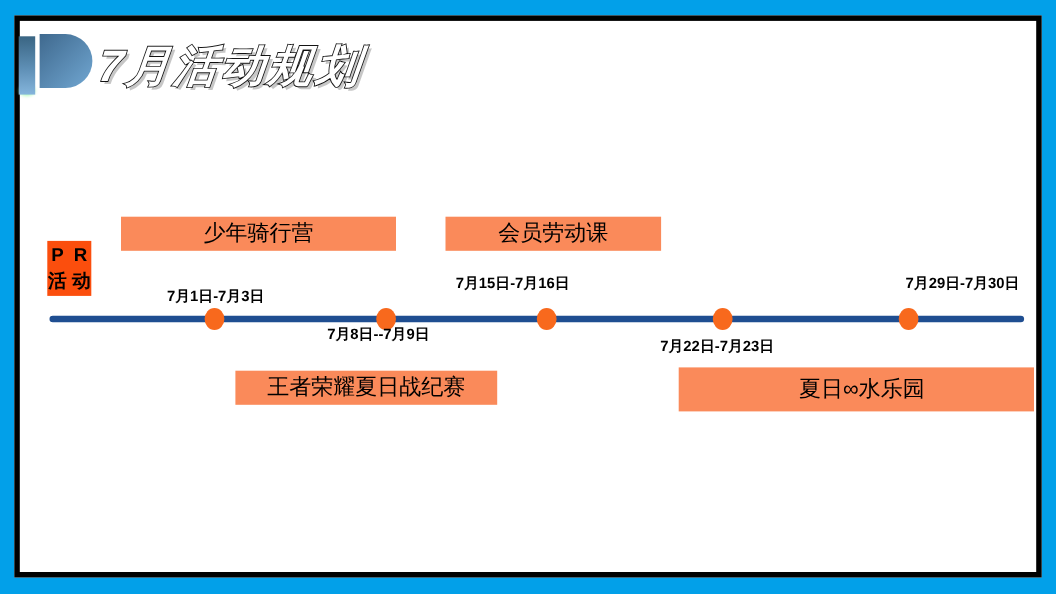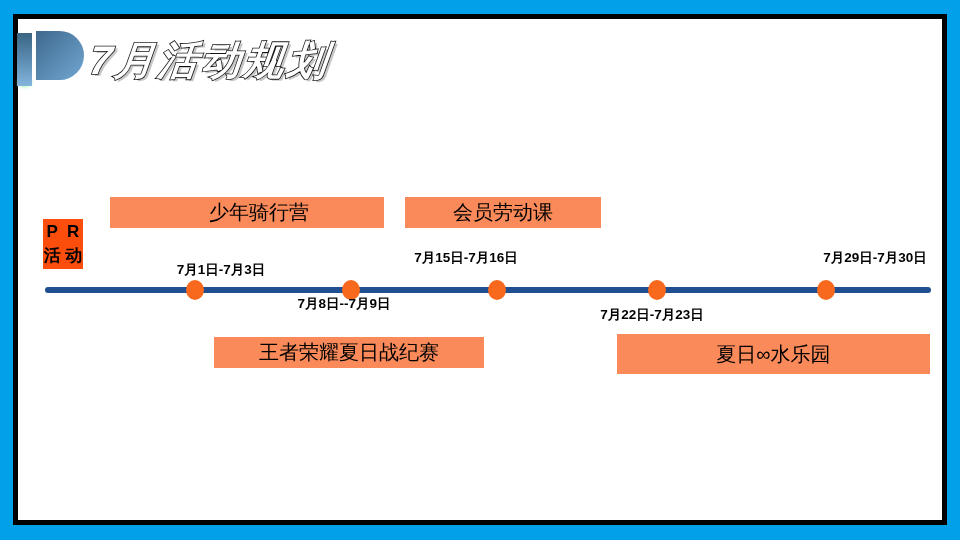--- a/index.html
+++ b/index.html
@@ -45,41 +45,41 @@
     background:#FB4E0D; color:#000;
     font-weight:bold; font-size:17px; line-height:1.4;
     display:flex; flex-direction:column; justify-content:center; align-items:center;
     white-space:pre;
   }
   
   .event-box{
     position:absolute; background:#FA8A5A; color:#000;
     font-size:20px; text-align:center; white-space:nowrap; overflow:hidden;
   }
-  .box-1{left:110px; top:197px; width:250px; height:31px; line-height:31px;padding-left:24px;}
+  .box-1{left:110px; top:197px; width:250px; height:31px; line-height:31px;}
   .box-3{left:405px; top:197px; width:196px; height:31px; line-height:31px;}
-  .box-2{left:214px; top:337px; width:270px; height:31px; line-height:31px;}
-  .box-4{left:617px; top:334px; width:313px; height:40px; line-height:40px;}
+  .box-2{left:214px; top:337px; width:238px; height:31px; line-height:31px;}
+  .box-4{left:617px; top:334px; width:313px; height:40px; line-height:40px;padding-left:10px;}
   
   .axis{
     position:absolute; left:45px; top:287px; width:886px; height:6px;
     background:#1F4E91; border-radius:3px;
   }
   .dot{
     position:absolute; width:18px; height:20px; top:280px;
     background:#F8691D; border-radius:50%;
   }
   .dot-1{left:186px;} .dot-2{left:342px;} .dot-3{left:488px;}
   .dot-4{left:648px;} .dot-5{left:817px;}
   
   .date{
     position:absolute; transform:translateX(-50%);
     font-size:13.5px; font-weight:bold; color:#000; white-space:nowrap;
   }
-  .date-1{left:196px; top:261px;margin-left:25px;}
+  .date-1{left:196px; top:261px;}
   .date-2{left:344px; top:295px;}
   .date-3{left:466px; top:249px;}
   .date-4{left:652px; top:306px;}
   .date-5{left:875px; top:249px;}
 </style>
 </head>
 <body>
 
 <div class="slide">
   <div class="frame"></div>

